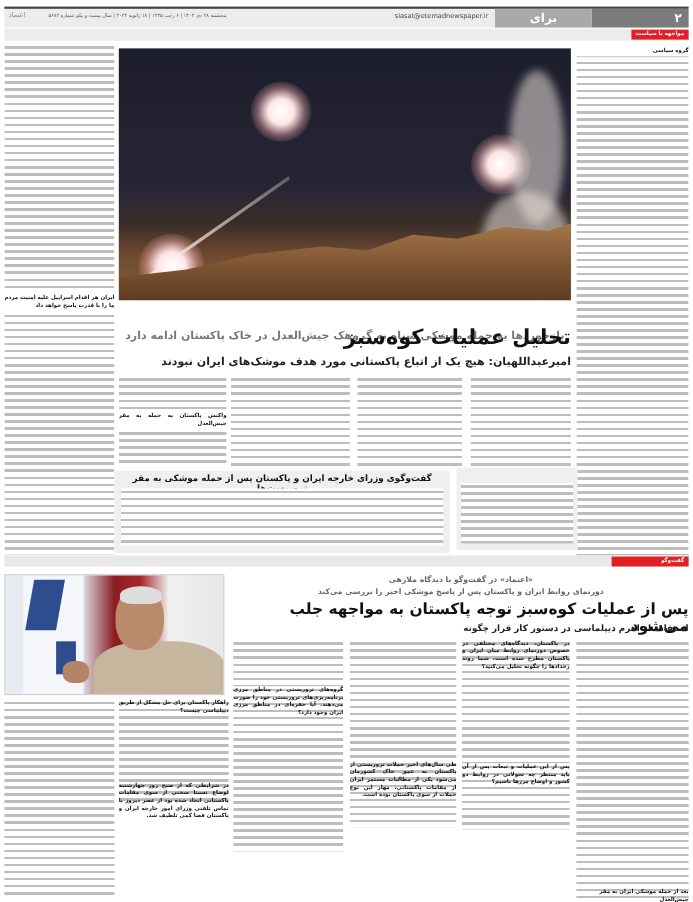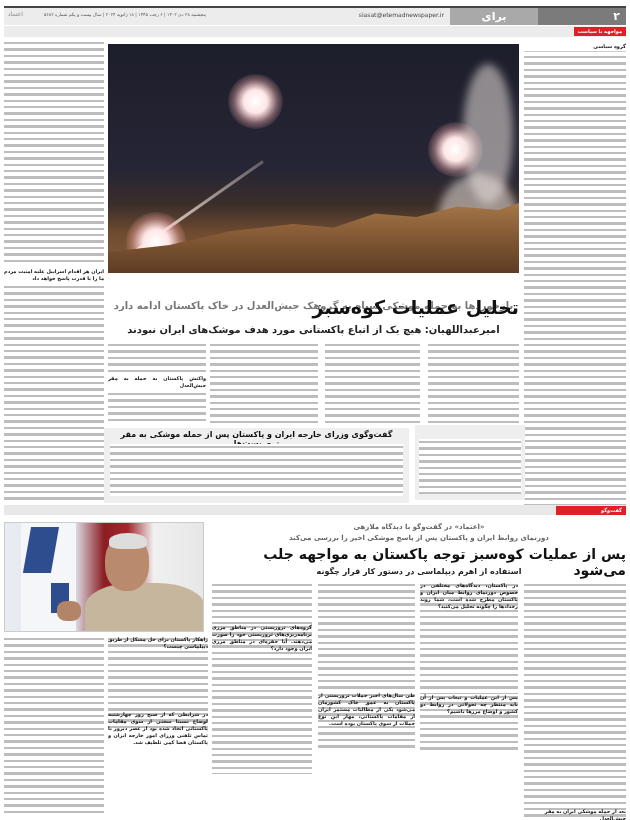--- a/index.html
+++ b/index.html
@@ -21,21 +21,21 @@
 .lines{background:repeating-linear-gradient(#fff 0 2px,#bdbdbd 2px 4.4px,#fff 4.4px 6.4px)}
 
 #photo{left:108px;top:44px;width:411px;height:229px;background:linear-gradient(180deg,#1d1e2c 0%,#262535 55%,#3b2e2a 70%,#6e4a30 82%,#8a5e38 100%);overflow:hidden}
 .flare{position:absolute;border-radius:50%;background:radial-gradient(circle,#fff 0%,#ffe6e6 30%,rgba(255,180,180,.4) 55%,rgba(255,150,150,0) 75%)}
 .trail{position:absolute;height:3px;background:linear-gradient(90deg,rgba(255,255,255,.9),rgba(255,220,200,.3));transform-origin:right center}
 .mount{position:absolute;left:0;bottom:0;width:100%;height:70px;background:linear-gradient(180deg,#a57647,#7a5231 60%,#5d3b22);clip-path:polygon(0 70%,15% 60%,30% 40%,45% 30%,55% 35%,65% 15%,75% 20%,85% 5%,95% 10%,100% 0,100% 100%,0 100%)}
 .smoke{position:absolute;border-radius:50%;background:rgba(235,225,220,.55);filter:blur(4px)}
 
 .kicker{position:absolute;text-align:center;color:#777;font-size:10px;font-weight:bold}
 .headline{position:absolute;text-align:right;color:#111;font-size:19px;font-weight:bold}
-.subhead{position:absolute;text-align:center;color:#222;font-size:10px;font-weight:bold}
+.subhead{position:absolute;text-align:right;color:#222;font-size:10px;font-weight:bold}
 #sidebar-box{left:415px;top:425px;width:110px;height:75px;background:#efefef}
 #bottom-box{left:104px;top:428px;width:305px;height:75px;background:#efefef}
 .boxtitle{position:absolute;font-size:8px;font-weight:bold;color:#111;text-align:center}
 #divider1{left:4px;top:505px;width:622px;height:10px;background:#e8e8e8}
 
 #portrait{left:4px;top:522px;width:200px;height:110px;background:linear-gradient(90deg,#e9ecf2 0%,#dfe4ed 35%,#8b1d23 50%,#a5262d 62%,#f0f0f0 75%,#e7e7e7 100%);overflow:hidden;border:1px solid #ccc}
 .flag{position:absolute;left:16px;top:0;width:55px;height:110px;background:#f4f6fa}
 .flagmark{position:absolute;background:#2d4d8f}
 .head{position:absolute;left:100px;top:12px;width:44px;height:56px;border-radius:45%;background:#b98a6c}
 .hair{position:absolute;left:104px;top:10px;width:38px;height:16px;border-radius:50% 50% 30% 30%;background:#ddd}

